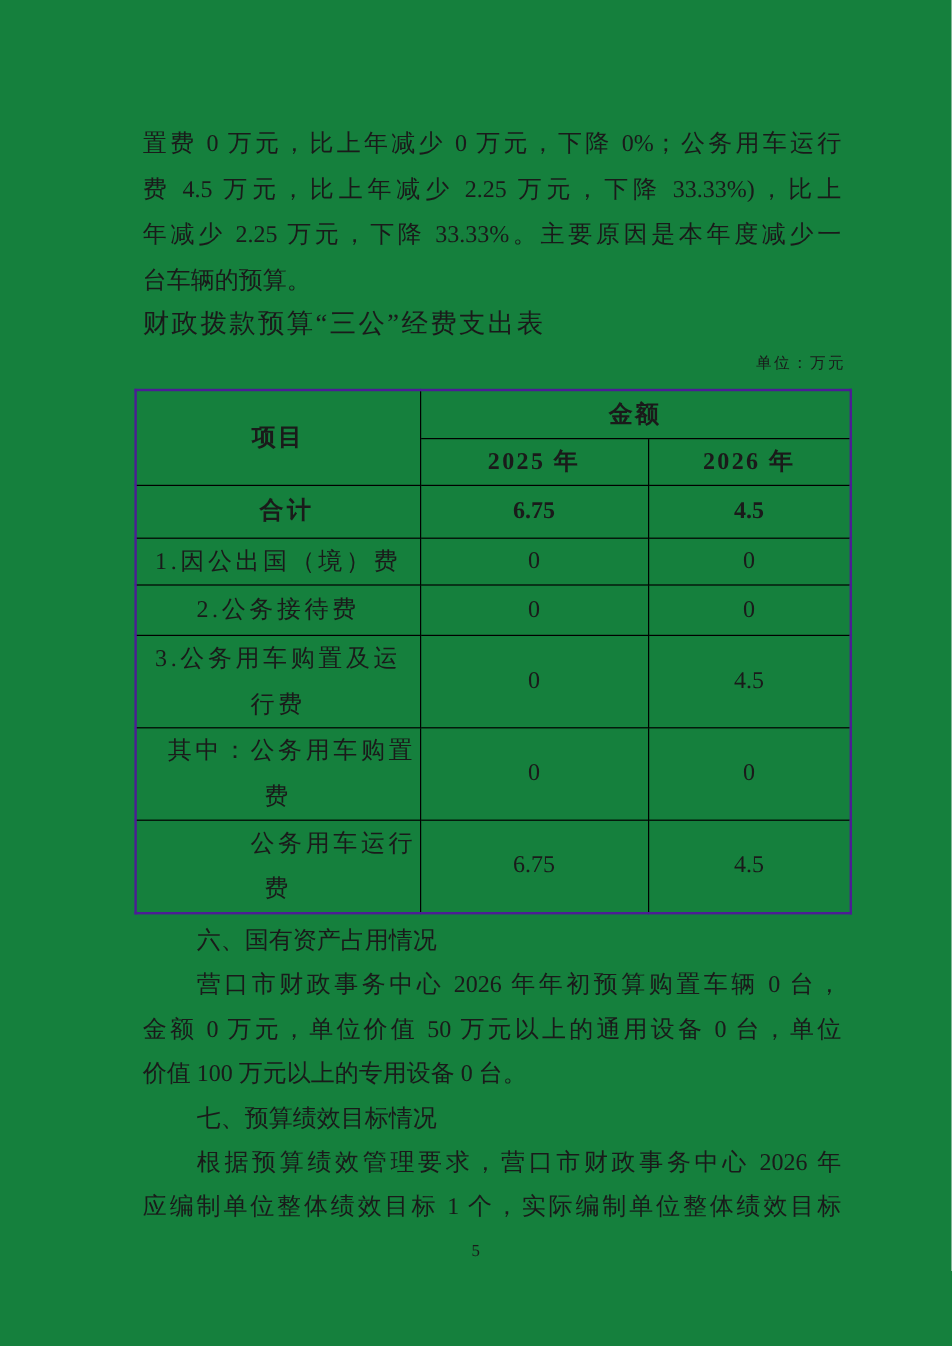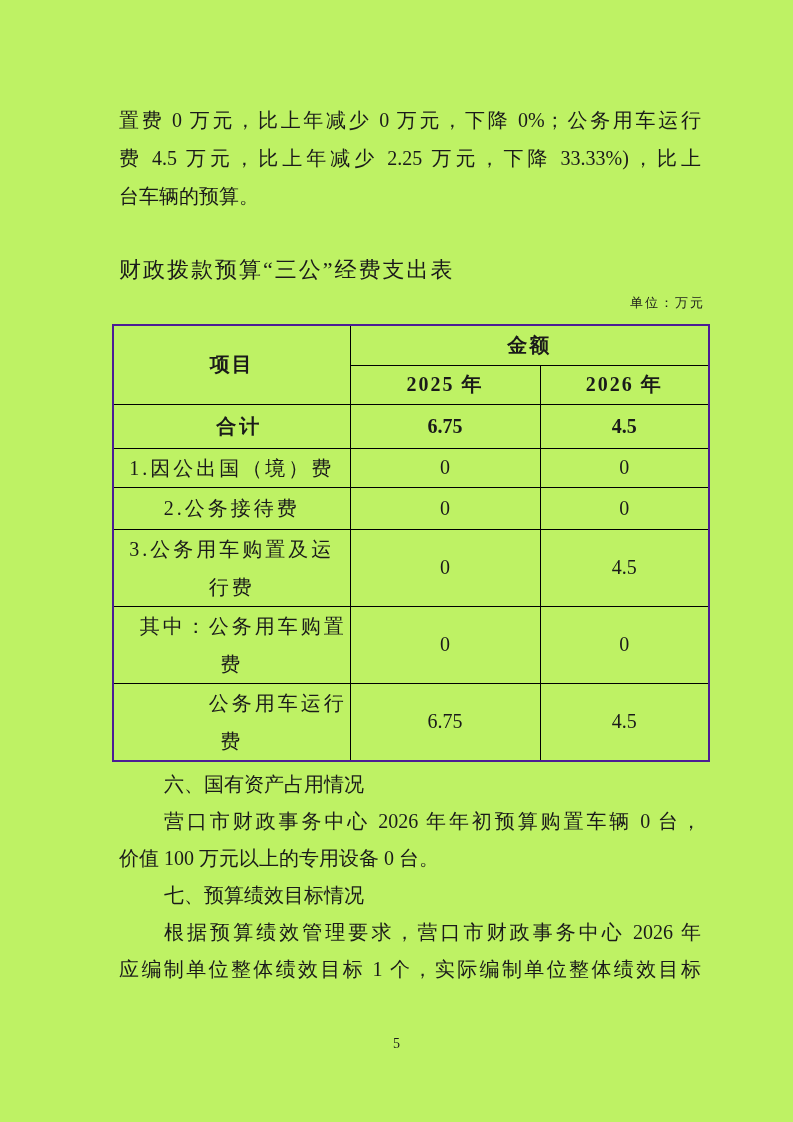--- a/index.html
+++ b/index.html
@@ -1,21 +1,21 @@
 <!DOCTYPE html>
 <html><head>
 <meta charset="utf-8">
 <style>
   html, body { margin: 0; padding: 0; background: #e8e8e8; }
   .page {
     position: relative;
     width: 793px;
     height: 1122px;
     margin: 0 auto;
-    background: #bef264;
+    background: #15803d;
     font-family: "Liberation Serif", "DejaVu Serif", serif;
     color: #1a1a1a;
     overflow: hidden;
   }
   .textline { font-size: 20px; line-height: 38px; white-space: pre-wrap; }
   .j { text-align: justify; text-align-last: justify; }
   .indent { padding-left: 45px; }
 
   .intro-block {
     position: absolute;
@@ -87,20 +87,21 @@
   }
 </style>
 </head>
 <body>
 
 <div class="page">
 
   <div class="intro-block">
     <div class="textline j">置费 0 万元，比上年减少 0 万元，下降 0%；公务用车运行</div>
     <div class="textline j">费 4.5 万元，比上年减少 2.25 万元，下降 33.33%)，比上</div>
+    <div class="textline j">年减少 2.25 万元，下降 33.33%。主要原因是本年度减少一</div>
     <div class="textline">台车辆的预算。</div>
   </div>
 
   <div class="doc-title">财政拨款预算“三公”经费支出表</div>
 
   <div class="unit-note">单位：万元</div>
 
   <table class="expense">
     <colgroup>
       <col style="width:237px">
@@ -148,20 +149,21 @@
 费</td>
         <td>6.75</td>
         <td>4.5</td>
       </tr>
     </tbody>
   </table>
 
   <div class="sections-block">
     <div class="textline indent">六、国有资产占用情况</div>
     <div class="textline indent j">营口市财政事务中心 2026 年年初预算购置车辆 0 台，</div>
+    <div class="textline j">金额 0 万元，单位价值 50 万元以上的通用设备 0 台，单位</div>
     <div class="textline">价值 100 万元以上的专用设备 0 台。</div>
     <div class="textline indent">七、预算绩效目标情况</div>
     <div class="textline indent j">根据预算绩效管理要求，营口市财政事务中心 2026 年</div>
     <div class="textline j">应编制单位整体绩效目标 1 个，实际编制单位整体绩效目标</div>
   </div>
 
   <div class="page-number">5</div>
 
 </div>
 

